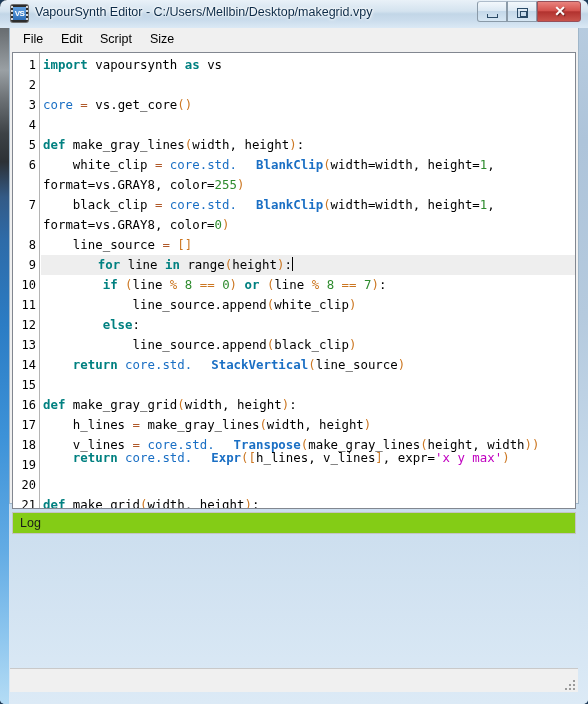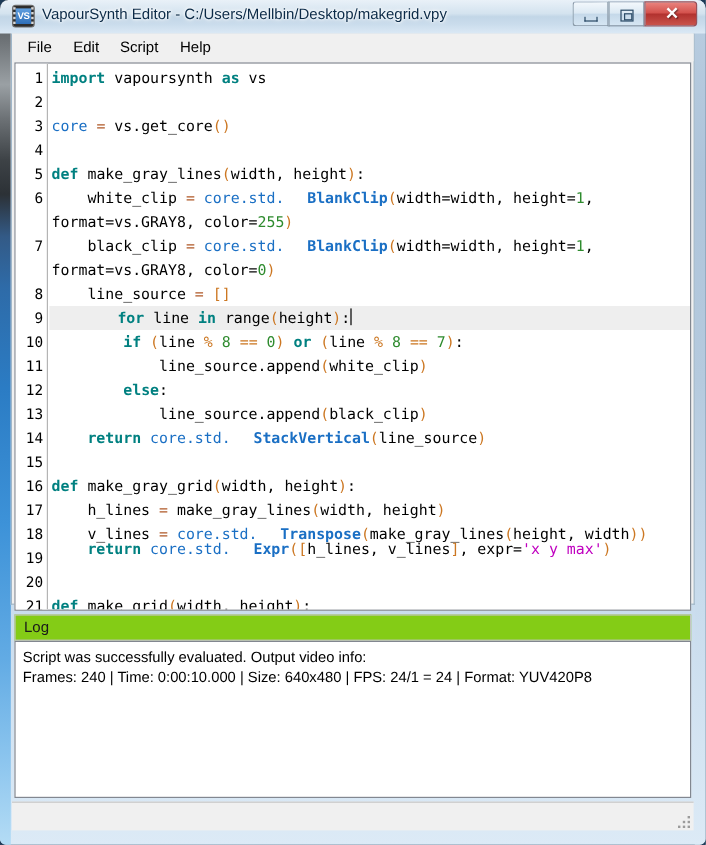--- a/index.html
+++ b/index.html
@@ -309,21 +309,21 @@
       <span class="glyph-close">✕</span>
     </div>
   </div>
 
   <div id="client">
 
     <div id="menubar">
       <div class="menu-item" style="left:6px">File</div>
       <div class="menu-item" style="left:44px">Edit</div>
       <div class="menu-item" style="left:83px">Script</div>
-      <div class="menu-item" style="left:133px">Help</div>
+      <div class="menu-item" style="left:133px">Size</div>
     </div>
 
     <div id="editor-wrap">
       <div id="gutter">
         <div class="ln" style="top:2px">1</div>
         <div class="ln" style="top:22px">2</div>
         <div class="ln" style="top:42px">3</div>
         <div class="ln" style="top:62px">4</div>
         <div class="ln" style="top:82px">5</div>
         <div class="ln" style="top:102px">6</div>
@@ -391,24 +391,20 @@
         <div class="crow" style="top:442px"><span class="kw">def</span> <span class="pl">make_grid</span><span class="op">(</span><span class="pl">width, height</span><span class="op">)</span><span class="pl">:</span></div>
       </div>
     </div>
 
     <div id="editor-overflow" style="position:absolute;left:3px;top:481px;width:562px;height:0;overflow:visible"></div>
 
     <div id="log-dock">
       <div id="log-title">
         <div id="log-title-text">Log</div>
       </div>
-      <div id="log-body">
-        <div class="log-line">Script was successfully evaluated. Output video info:</div>
-        <div class="log-line">Frames: 240 | Time: 0:00:10.000 | Size: 640x480 | FPS: 24/1 = 24 | Format: YUV420P8</div>
-      </div>
     </div>
 
     <div id="statusbar">
       <div id="grip">
         <i style="right:0px;bottom:0px"></i>
         <i style="right:4px;bottom:0px"></i>
         <i style="right:8px;bottom:0px"></i>
         <i style="right:0px;bottom:4px"></i>
         <i style="right:4px;bottom:4px"></i>
         <i style="right:0px;bottom:8px"></i>

